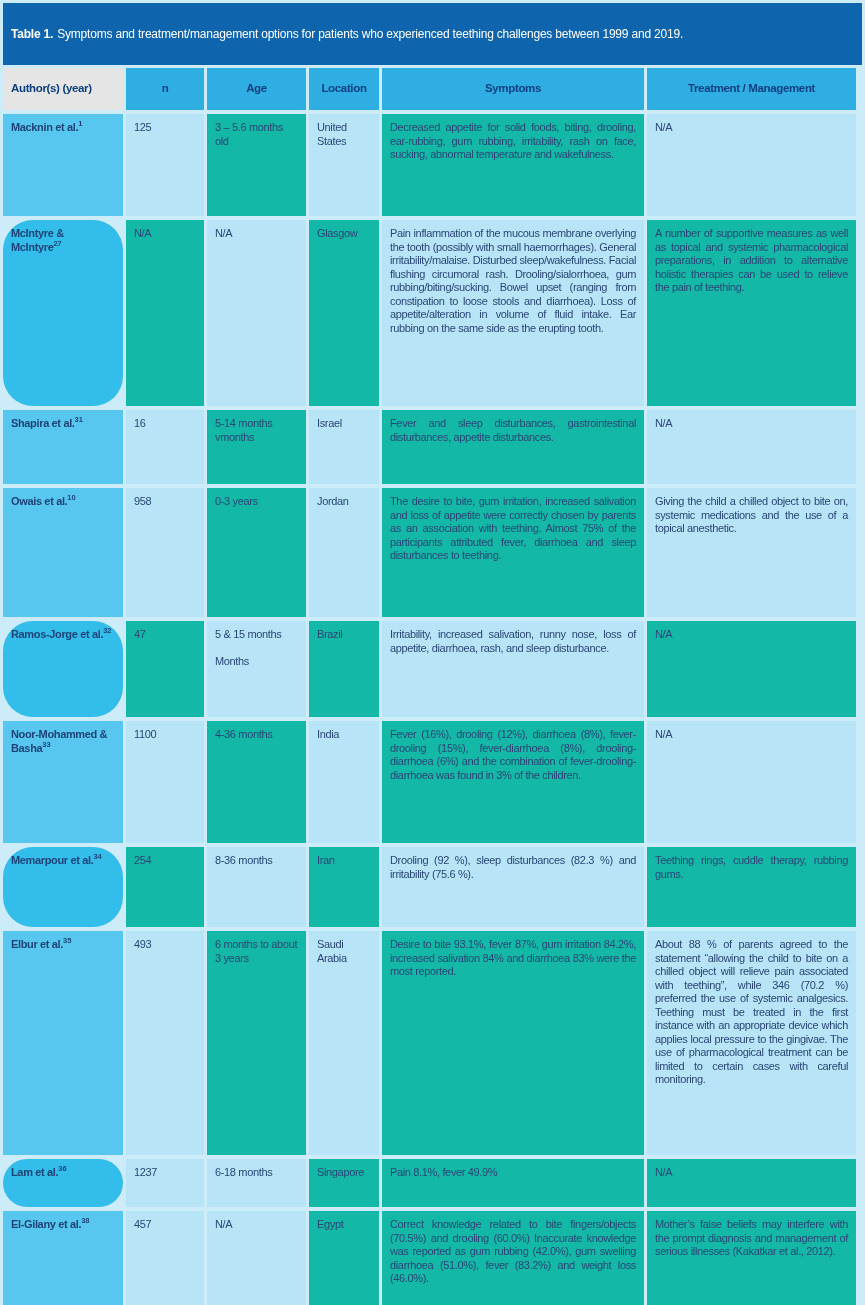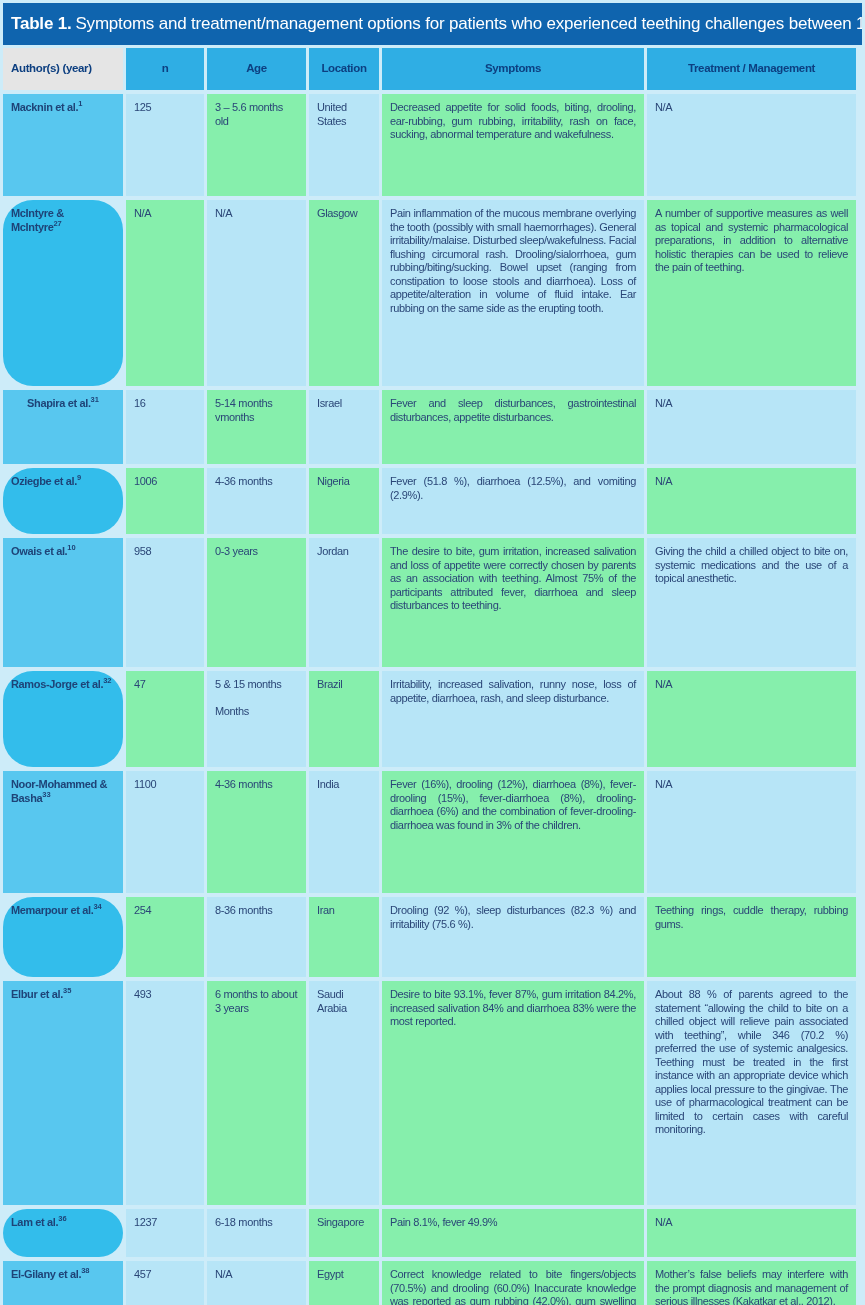--- a/index.html
+++ b/index.html
@@ -9,22 +9,22 @@
     padding:3px;
     font-family:"Liberation Sans", sans-serif;
     color:#2A4677;
   }
   .title-bar{
     background:#0F64AE;
     color:#FFFFFF;
     height:26px;
     display:flex;
     align-items:center;
-    padding:8px 8px;
-    font-size:17px;
+    padding:18px 8px;
+    font-size:12px;
     letter-spacing:-0.2px;
     margin-bottom:3px;
     white-space:nowrap;
     overflow:hidden;
   }
   .title-bar .t-label{font-weight:bold;margin-right:4px;}
   table.tt{
     border-collapse:separate;
     border-spacing:3px 4px;
     table-layout:fixed;
@@ -51,21 +51,21 @@
   }
   th.h-author{background:#e5e5e5;text-align:left;padding-left:8px;}
   td.cell-author{
     font-weight:bold;
     color:#1E4377;
     font-size:11px;
   }
   td.aL{background:#58C7EF;padding-left:8px;}
   td.aD{background:#33BDEB;border-radius:30px;}
   td.cL{background:#B7E5F7;}
-  td.cM{background:#86efac;}
+  td.cM{background:#14b8a6;}
   td.cell-symptoms, td.cell-treatment{
     text-align:justify;
   }
   td.cell-age{white-space:pre-line;}
   sup{font-size:7.5px;line-height:0;letter-spacing:0;}
 </style>
 </head>
 <body>
 
 <div class="sheet">
@@ -103,34 +103,26 @@
         </tr>
         <tr>
           <td class="cell-author aD" style="height: 172px;"><span>McIntyre &amp; McIntyre</span><sup>27</sup></td>
           <td class="cell-n cM">N/A</td>
           <td class="cell-age cL">N/A</td>
           <td class="cell-location cM">Glasgow</td>
           <td class="cell-symptoms cL">Pain inflammation of the mucous membrane overlying the tooth (possibly with small haemorrhages). General irritability/malaise. Disturbed sleep/wakefulness. Facial flushing circumoral rash. Drooling/sialorrhoea, gum rubbing/biting/sucking. Bowel upset (ranging from constipation to loose stools and diarrhoea). Loss of appetite/alteration in volume of fluid intake. Ear rubbing on the same side as the erupting tooth.</td>
           <td class="cell-treatment cM">A number of supportive measures as well as topical and systemic pharmacological preparations, in addition to alternative holistic therapies can be used to relieve the pain of teething.</td>
         </tr>
         <tr>
-          <td class="cell-author aL" style="height: 60px; text-align: center;"><span>Shapira et al.</span><sup>31</sup></td>
+          <td class="cell-author aL" style="height: 60px;"><span>Shapira et al.</span><sup>31</sup></td>
           <td class="cell-n cL">16</td>
           <td class="cell-age cM">5-14 months vmonths</td>
           <td class="cell-location cL">Israel</td>
           <td class="cell-symptoms cM">Fever and sleep disturbances, gastrointestinal disturbances, appetite disturbances.</td>
           <td class="cell-treatment cL">N/A</td>
-        </tr>
-        <tr>
-          <td class="cell-author aD" style="height: 52px;"><span>Oziegbe et al.</span><sup>9</sup></td>
-          <td class="cell-n cM">1006</td>
-          <td class="cell-age cL">4-36 months</td>
-          <td class="cell-location cM">Nigeria</td>
-          <td class="cell-symptoms cL">Fever (51.8 %), diarrhoea (12.5%), and vomiting (2.9%).</td>
-          <td class="cell-treatment cM">N/A</td>
         </tr>
         <tr>
           <td class="cell-author aL" style="height: 115px;"><span>Owais et al.</span><sup>10</sup></td>
           <td class="cell-n cL">958</td>
           <td class="cell-age cM">0-3 years</td>
           <td class="cell-location cL">Jordan</td>
           <td class="cell-symptoms cM">The desire to bite, gum irritation, increased salivation and loss of appetite were correctly chosen by parents as an association with teething. Almost 75% of the participants attributed fever, diarrhoea and sleep disturbances to teething.</td>
           <td class="cell-treatment cL">Giving the child a chilled object to bite on, systemic medications and the use of a topical anesthetic.</td>
         </tr>
         <tr>

